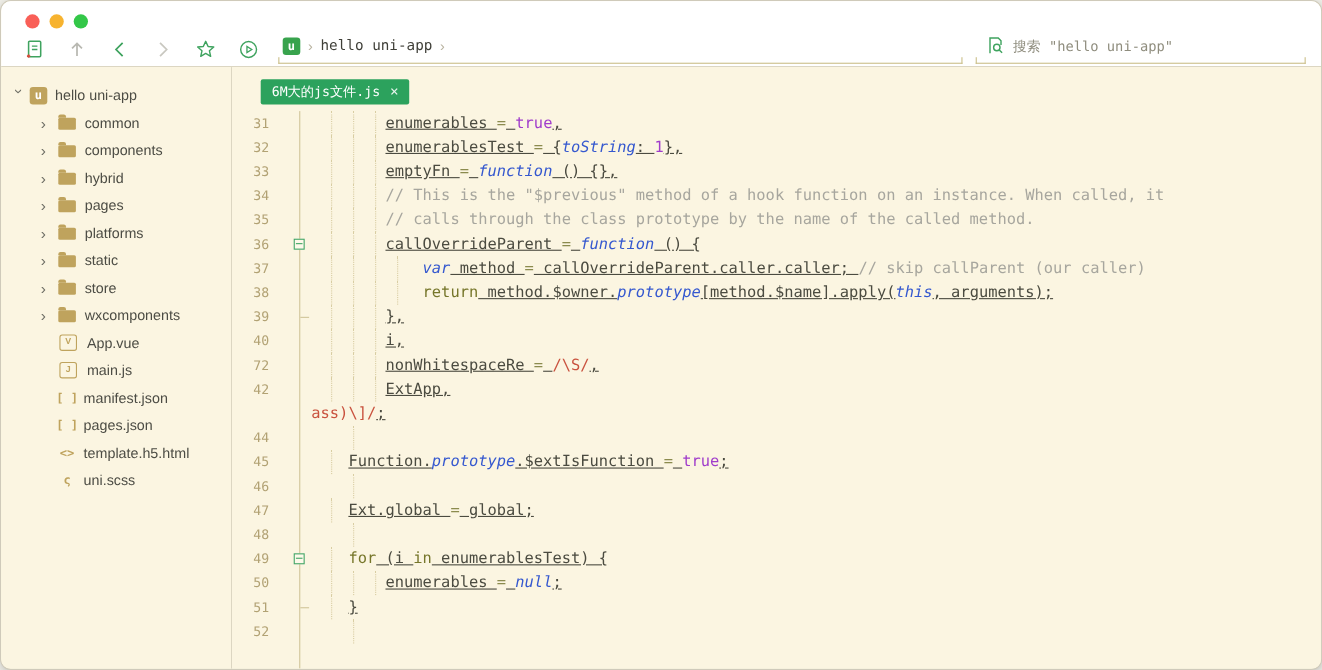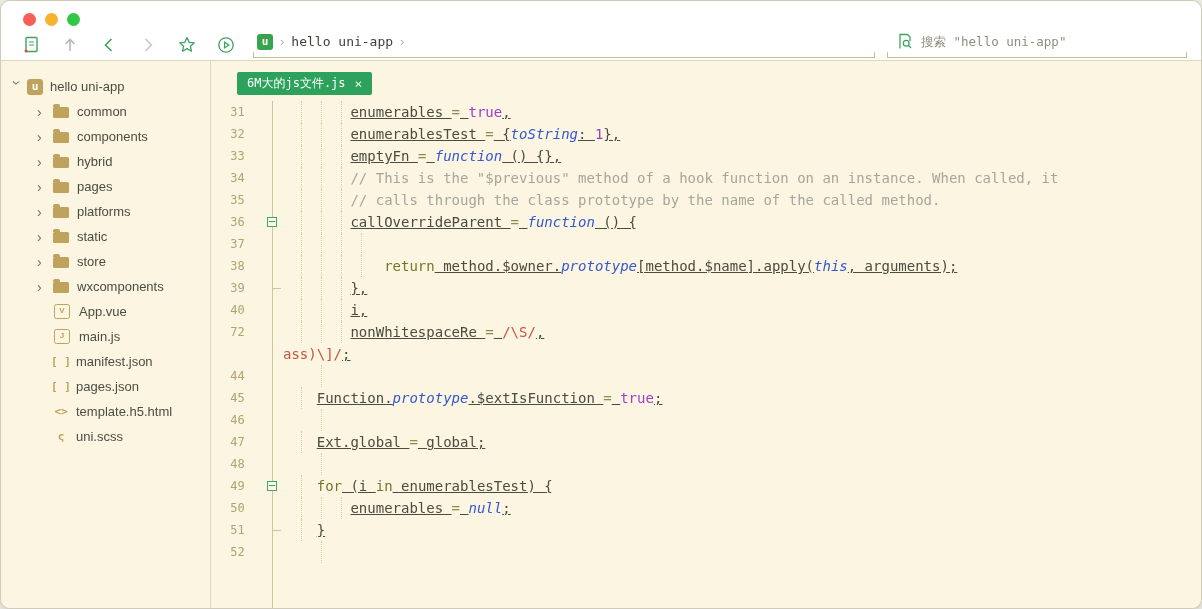--- a/index.html
+++ b/index.html
@@ -299,20 +299,21 @@
             <span class="ln">36</span>
             <span class="fold-open"></span>
             <pre class="code-text">        <span class="t-d">callOverrideParent </span><span class="t-o">=</span><span class="t-d"> </span><span class="t-b">function</span><span class="t-d"> () {</span></pre>
           </div>
           <div class="code-row">
             <span class="guide" style="left: 90px;"></span>
             <span class="guide" style="left: 110px;"></span>
             <span class="guide" style="left: 130px;"></span>
             <span class="guide" style="left: 150px;"></span>
             <span class="ln">37</span>
+            <pre class="code-text">            <span class="t-b">var</span><span class="t-d"> method </span><span class="t-o">=</span><span class="t-d"> callOverrideParent.caller.caller; </span><span class="t-c">// skip callParent (our caller)</span></pre>
           </div>
           <div class="code-row">
             <span class="guide" style="left: 90px;"></span>
             <span class="guide" style="left: 110px;"></span>
             <span class="guide" style="left: 130px;"></span>
             <span class="guide" style="left: 150px;"></span>
             <span class="ln">38</span>
             <pre class="code-text">            <span class="t-k">return</span><span class="t-d"> method.$owner.</span><span class="t-b">prototype</span><span class="t-d">[method.$name].apply(</span><span class="t-b">this</span><span class="t-d">, arguments);</span></pre>
           </div>
           <div class="code-row">
@@ -331,20 +332,27 @@
             <pre class="code-text">        <span class="t-d">i,</span></pre>
           </div>
           <div class="code-row">
             <span class="guide" style="left: 90px;"></span>
             <span class="guide" style="left: 110px;"></span>
             <span class="guide" style="left: 130px;"></span>
             <span class="ln">72</span>
             <pre class="code-text">        <span class="t-d">nonWhitespaceRe </span><span class="t-o">=</span><span class="t-d"> </span><span class="t-r">/\S/</span><span class="t-d">,</span></pre>
           </div>
           <div class="code-row">
+            <span class="guide" style="left: 90px;"></span>
+            <span class="guide" style="left: 110px;"></span>
+            <span class="guide" style="left: 130px;"></span>
+            <span class="ln">42</span>
+            <pre class="code-text">        <span class="t-d">ExtApp,</span></pre>
+          </div>
+          <div class="code-row">
             <span class="ln"></span>
             <pre class="code-text"><span class="t-r">ass)\]/</span><span class="t-d">;</span></pre>
           </div>
           <div class="code-row">
             <span class="guide" style="left: 110px;"></span>
             <span class="ln">44</span>
             <pre class="code-text"></pre>
           </div>
           <div class="code-row">
             <span class="guide" style="left: 90px;"></span>

